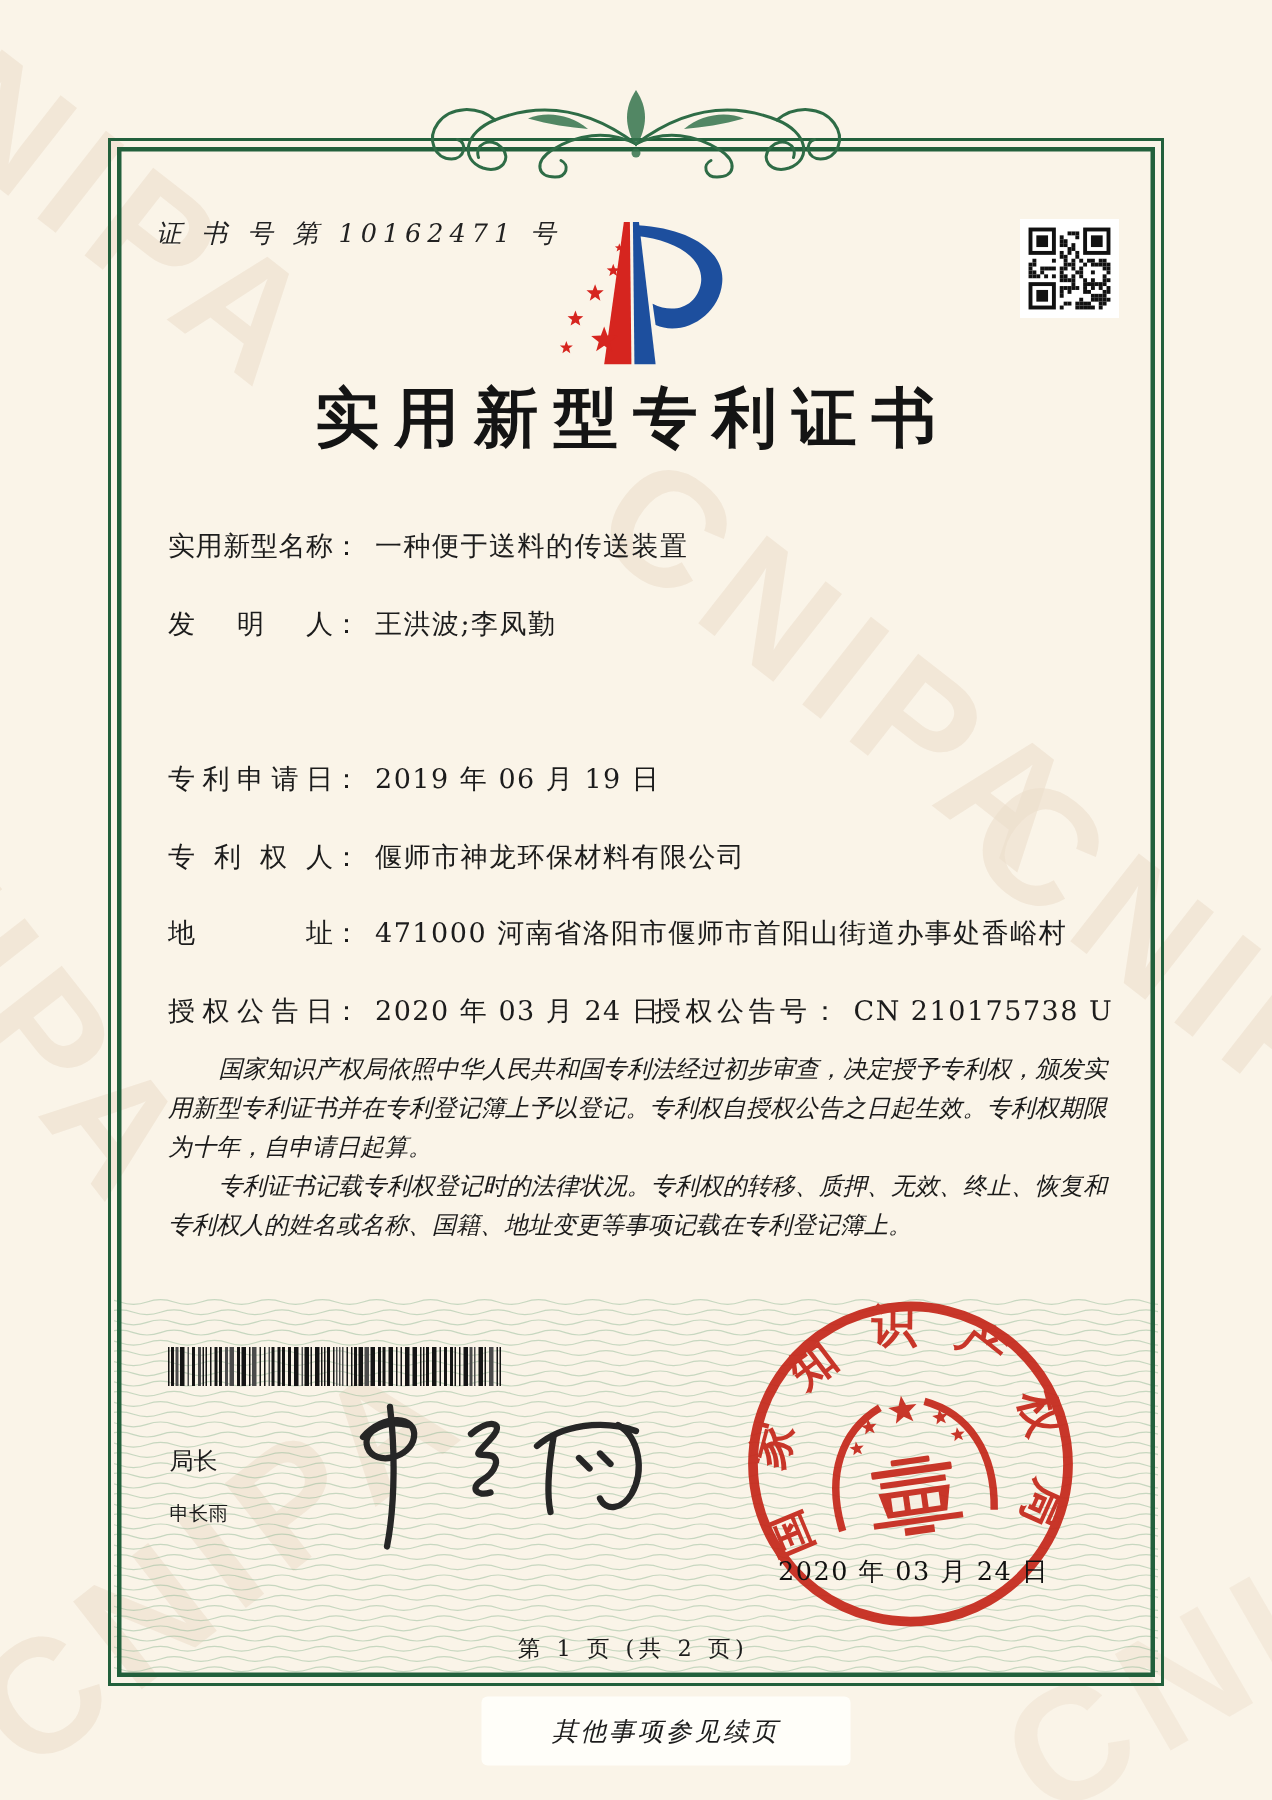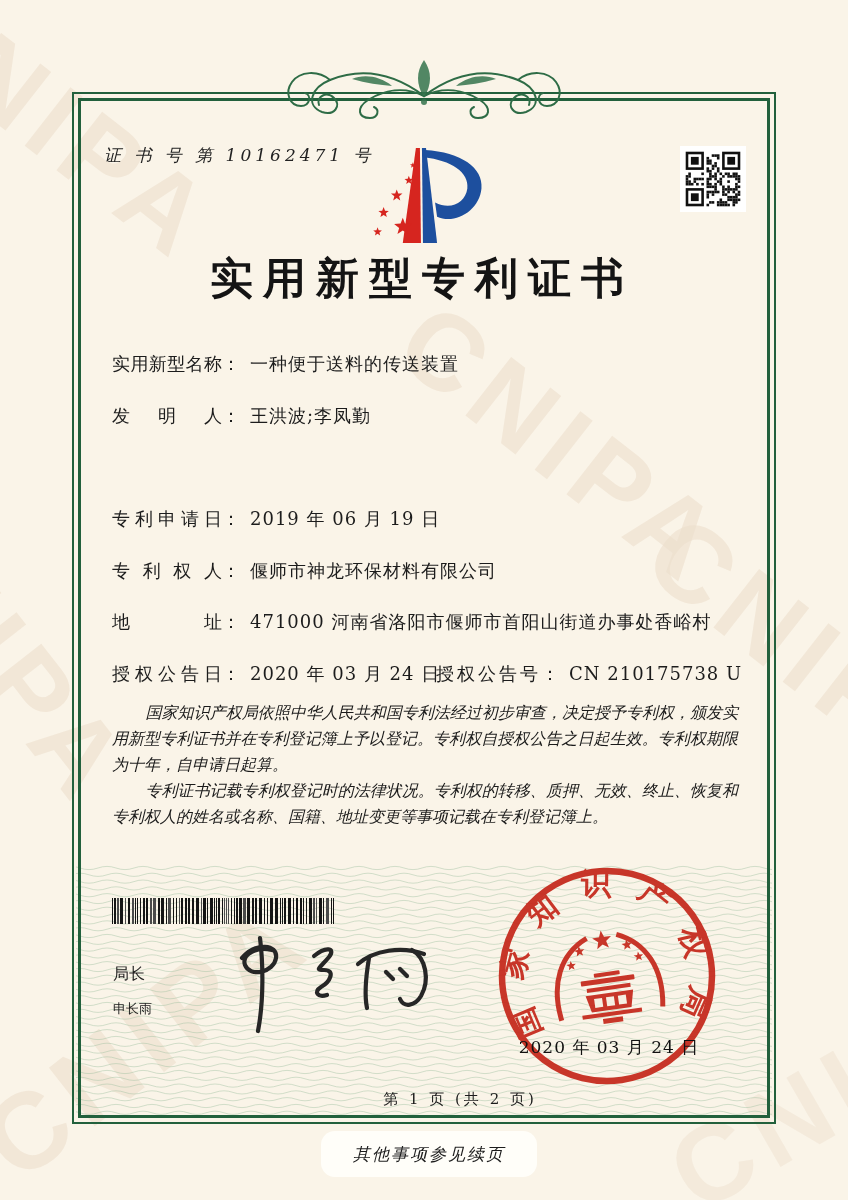--- a/index.html
+++ b/index.html
@@ -24,22 +24,22 @@
               font-style:italic;color:#1a1a1a;text-align:justify;}
   #paragraphs p{margin:0;text-indent:2.1em;}
   #waves{left:76px;top:864px;width:696px;height:252px;z-index:2;}
   #barcode{left:112px;top:898px;z-index:3;}
   #signer-title{left:113px;top:964px;font-size:16px;}
   #signer-name{left:113px;top:1000px;font-size:13px;}
   #signature{left:216px;top:932px;z-index:3;}
   #seal{left:488px;top:864px;z-index:3;}
   #seal-date{left:514px;top:1036px;width:190px;text-align:center;font-size:17px;
              letter-spacing:1px;color:#111;z-index:4;}
-  #page-no{left:72px;top:1090px;width:700px;text-align:center;font-size:15px;letter-spacing:3px;padding-left:38px;}
-  #note-box{left:321px;top:1131px;width:216px;height:46px;background:#fffef9;border-radius:14px;
+  #page-no{left:72px;top:1090px;width:700px;text-align:center;font-size:15px;letter-spacing:3px;}
+  #note-box{left:321px;top:1131px;width:246px;height:46px;background:#fffef9;border-radius:4px;
             display:flex;align-items:center;justify-content:center;font-size:17px;
             font-style:italic;letter-spacing:2px;z-index:3;}
   #ornament{left:264px;top:56px;z-index:4;}
   #logo{left:352px;top:140px;z-index:3;}
   #qr{left:680px;top:146px;z-index:3;background:#fff;}
   svg{display:block;}
 </style>
 </head>
 <body>
 

